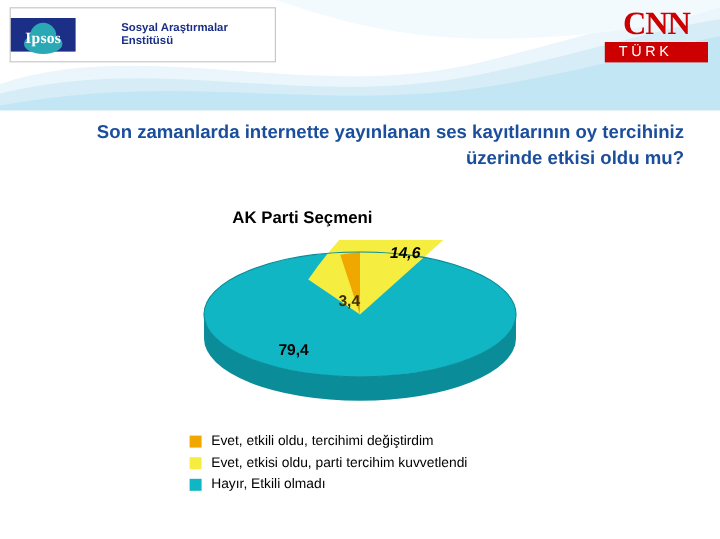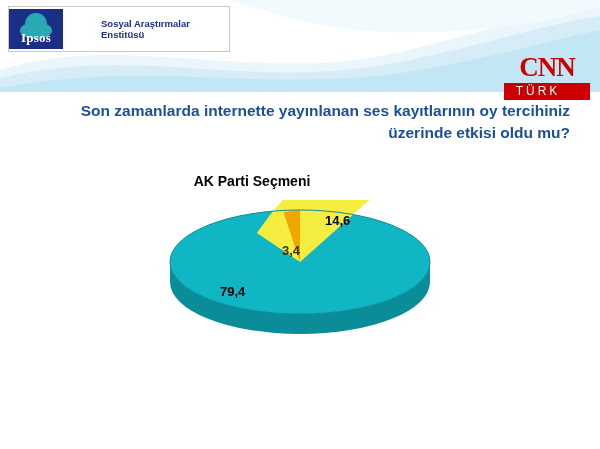--- a/index.html
+++ b/index.html
@@ -38,21 +38,21 @@
     width: 222px;
     height: 46px;
     background: #ffffff;
     border: 1px solid #c8c8c8;
     box-sizing: border-box;
     display: flex;
     align-items: center;
   }
   .ipsos-mark {
     width: 54px;
-    height: 40px;
+    height: 28px;
     background: #1b2f86;
     position: relative;
     flex: 0 0 auto;
     margin-left: 0px;
     display: flex;
     align-items: flex-end;
     justify-content: center;
   }
   .ipsos-mark .blob {
     position: absolute;
@@ -88,21 +88,20 @@
     padding-left: 9px;
     line-height: 1.2;
     margin-left: 29px;
   }
   .cnn-logo {
     position: absolute;
     right: 10px;
     top: 6px;
     width: 86px;
     text-align: center;
-    margin-top: 48px;
   }
   .cnn-word {
     font-family: "Liberation Serif", serif;
     font-size: 27px;
     font-weight: bold;
     color: #cc0000;
     letter-spacing: -1px;
     line-height: 1;
   }
   .turk-word {
@@ -146,22 +145,22 @@
     position: absolute;
     left: 0;
     top: 0;
   }
   .slice-label {
     position: absolute;
     font-size: 13px;
     font-weight: bold;
     color: #000000;
   }
-  #label-79 { left: 55px; top: 84px; text-align: right; }
-  #label-146 { left: 160px; top: 13px; }
+  #label-79 { left: 67px; top: 84px; text-align: right; }
+  #label-146 { left: 160px; top: 3px; font-style: italic; }
   #label-34 { left: 117px; top: 11px; color:#3a3000;margin-top:32px; }
   .legend {
     position: absolute;
     left: 158px;
     top: 362px;
     width: 330px;
   }
   .legend-row {
     display: flex;
     align-items: center;
@@ -221,14 +220,28 @@
       <path d="M135,62 L135,10 A130,52 0 0 1 243.5,89.5 Z" fill="#f5ed3f" transform="rotate(-56 135 62)"></path>
 
       <path d="M135,62 L118.5,12.3 A130,52 0 0 1 135,10 Z" fill="#f0a800"></path>
       <ellipse cx="135" cy="62" rx="130" ry="52" fill="none" stroke="#0b8d99" stroke-width="1"></ellipse>
     </svg>
     <div class="slice-label" id="label-79">79,4</div>
     <div class="slice-label" id="label-146">14,6</div>
     <div class="slice-label" id="label-34">3,4</div>
   </div>
 
+  <div class="legend">
+    <div class="legend-row">
+      <span class="legend-swatch" style="background:#f0a800"></span>
+      <span class="legend-label">Evet, etkili oldu,  tercihimi değiştirdim</span>
+    </div>
+    <div class="legend-row">
+      <span class="legend-swatch" style="background:#f5ed3f"></span>
+      <span class="legend-label">Evet,  etkisi oldu, parti tercihim kuvvetlendi</span>
+    </div>
+    <div class="legend-row">
+      <span class="legend-swatch" style="background:#10b6c4"></span>
+      <span class="legend-label">Hayır, Etkili olmadı</span>
+    </div>
+  </div>
 
 </div>
 
 </body></html>

